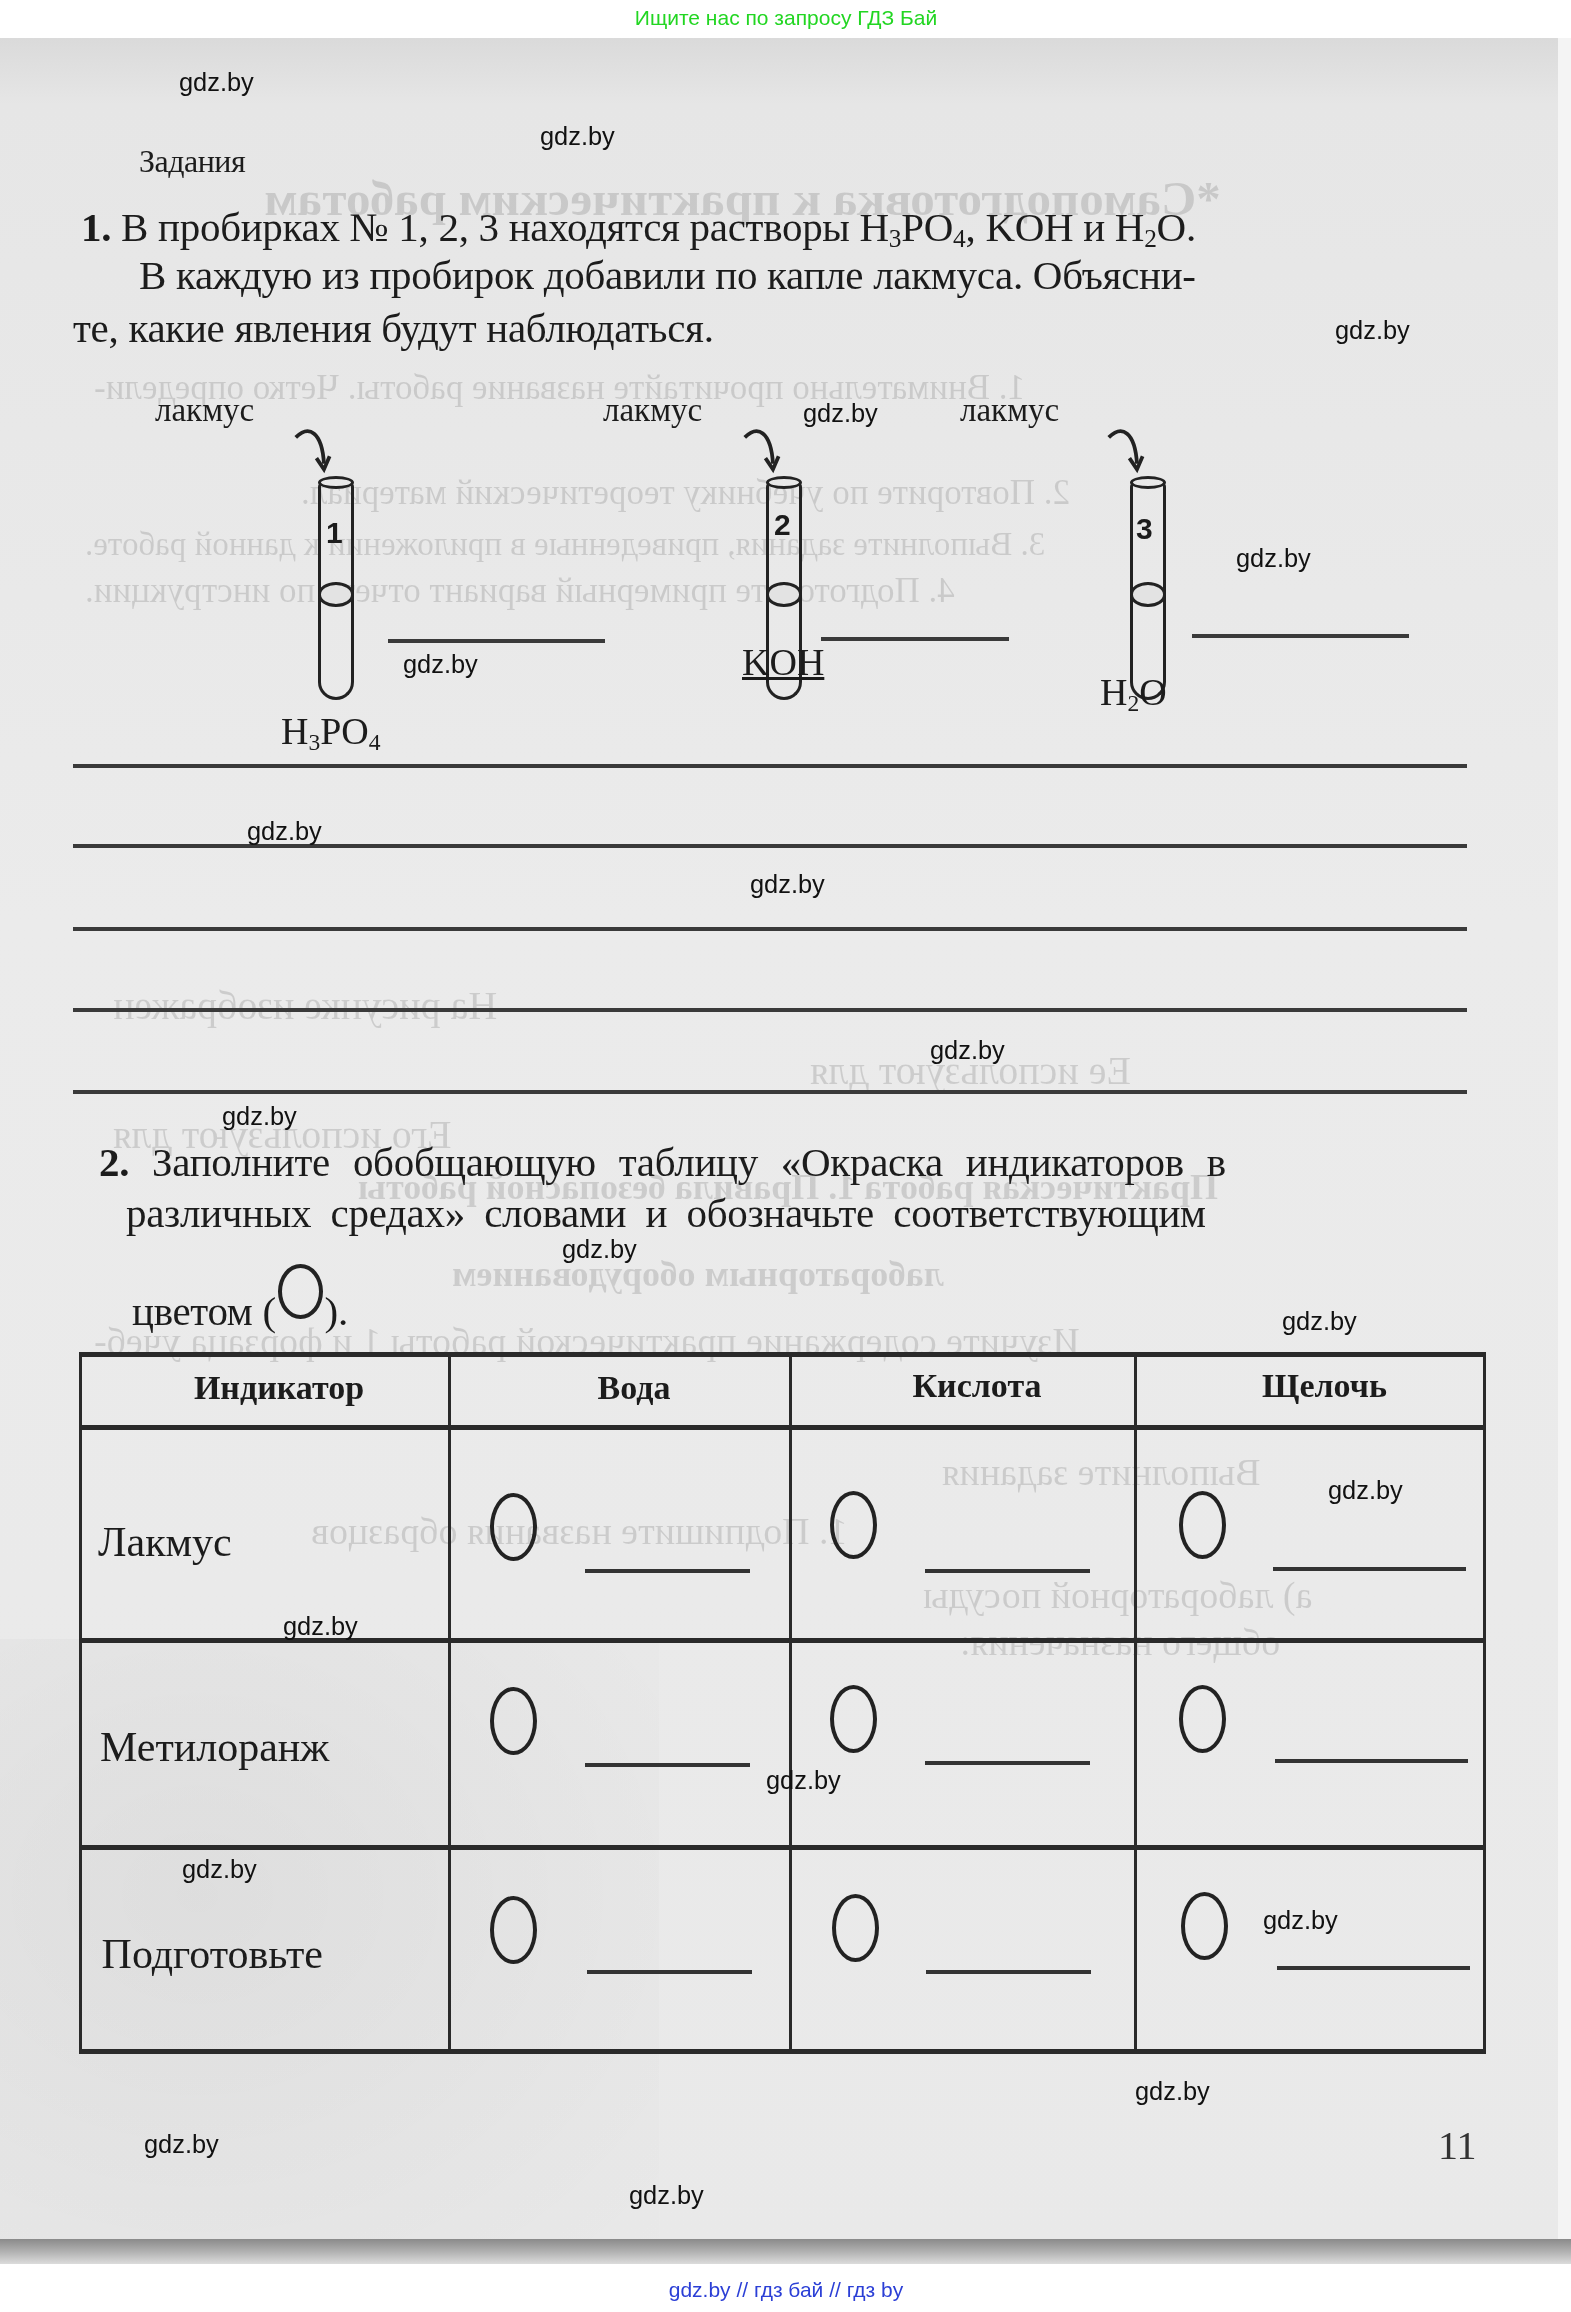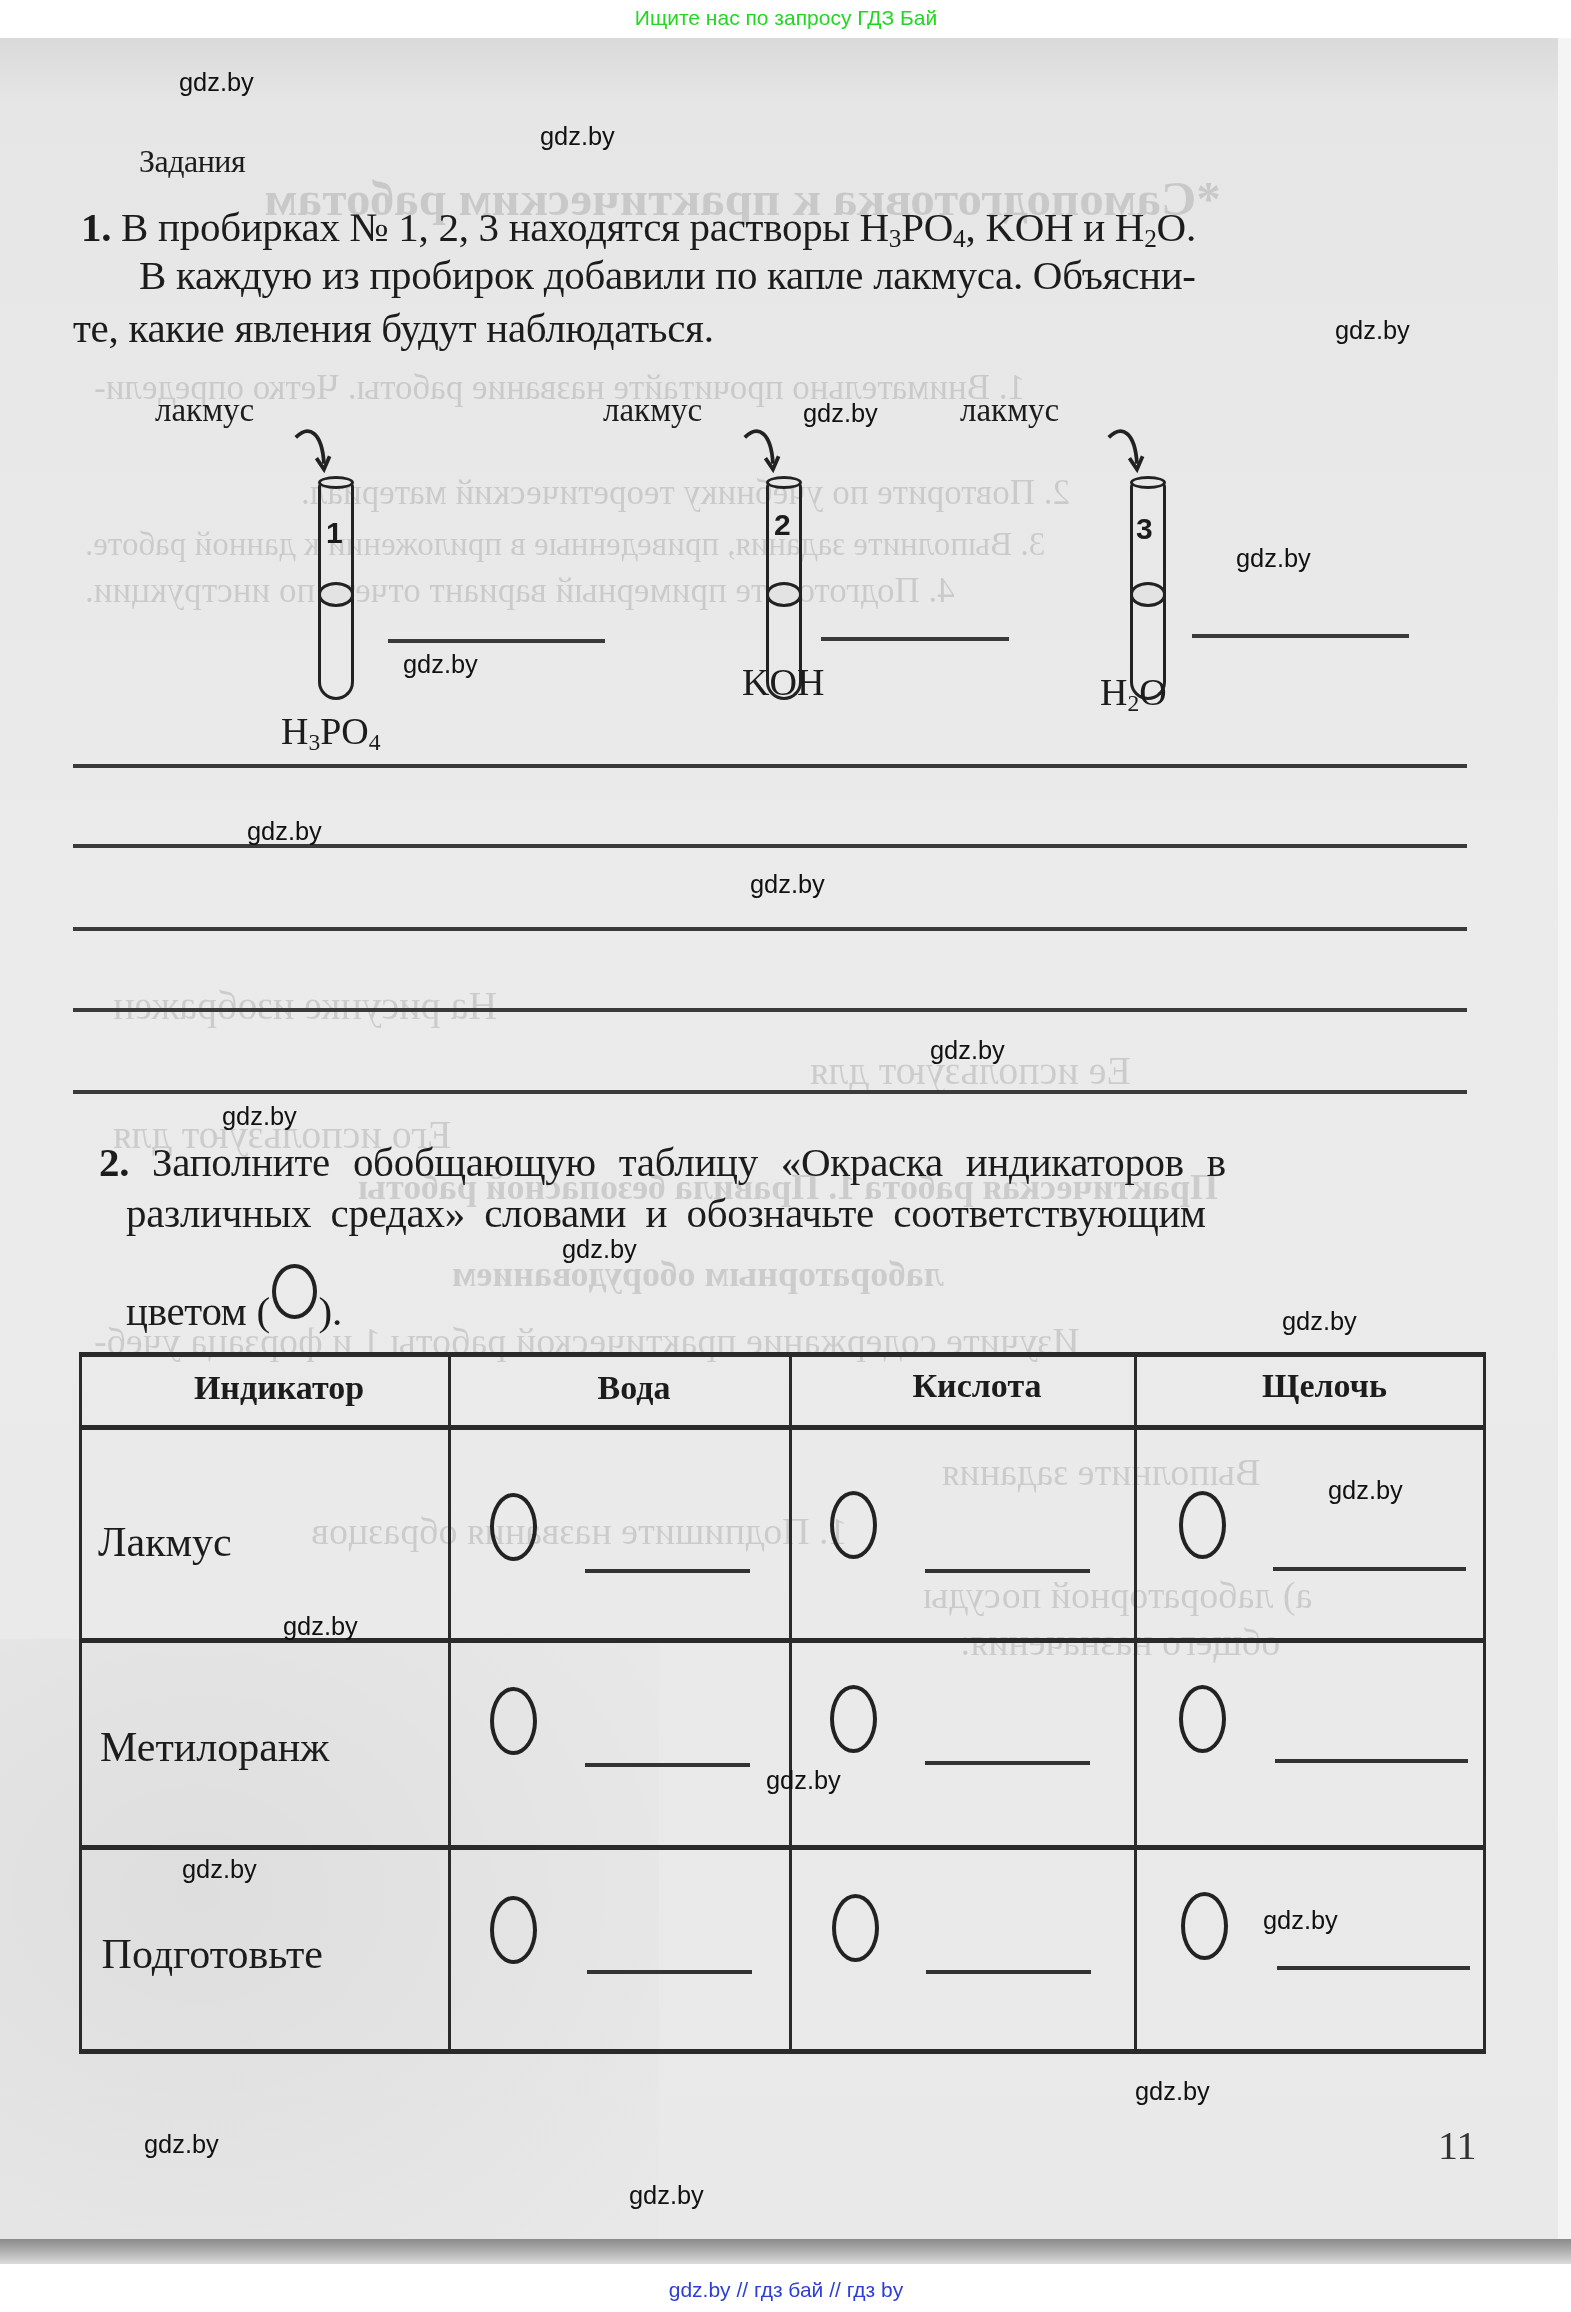--- a/index.html
+++ b/index.html
@@ -100,21 +100,21 @@
 <div class="tube-label" style="left:603px; top:392px;">лакмус</div>
 <svg class="drop-arrow" style="left:741px; top:426px;" viewBox="0 0 50 55">
     <path d="M4 12 C 18 -2, 32 6, 34 40" stroke="#222" stroke-width="4" fill="none"></path>
     <path d="M26 34 L34 46 L40 32" stroke="#222" stroke-width="4" fill="none"></path>
   </svg>
 <div class="tube-rim" style="left:766px; top:476px;"></div>
 <div class="tube" style="left:766px; top:483px;"></div>
 <div class="tube-level" style="left:766px; top:582px;"></div>
 <div class="tube-num" style="left:774px; top:508px;">2</div>
 <div class="answer-line" style="left:821px; top:637px; width:188px;"></div>
-<div class="formula" style="left:742px; top:660px;">KOH</div>
+<div class="formula" style="left:742px; top:640px;text-decoration:underline;">KOH</div>
 
 <div class="tube-label" style="left:960px; top:392px;">лакмус</div>
 <svg class="drop-arrow" style="left:1105px; top:426px;" viewBox="0 0 50 55">
     <path d="M4 12 C 18 -2, 32 6, 34 40" stroke="#222" stroke-width="4" fill="none"></path>
     <path d="M26 34 L34 46 L40 32" stroke="#222" stroke-width="4" fill="none"></path>
   </svg>
 <div class="tube-rim" style="left:1130px; top:476px;"></div>
 <div class="tube" style="left:1130px; top:483px;"></div>
 <div class="tube-level" style="left:1130px; top:582px;"></div>
 <div class="tube-num" style="left:1136px; top:512px;">3</div>
@@ -125,21 +125,21 @@
 <div class="answer-line" style="left:73px; top:844px; width:1394px;"></div>
 <div class="answer-line" style="left:73px; top:927px; width:1394px;"></div>
 <div class="answer-line" style="left:73px; top:1008px; width:1394px;"></div>
 <div class="answer-line" style="left:73px; top:1090px; width:1394px;"></div>
 
 <div class="para" style="left:73px; top:1137px; word-spacing:13px;margin-left:26px;">
   <span class="num">2.</span>
   <span>Заполните обобщающую таблицу «Окраска индикаторов в</span>
 </div>
 <div class="para" style="left:126px; top:1188px; word-spacing:9.4px;">различных средах» словами и обозначьте соответствующим</div>
-<div class="para" style="left:126px; top:1264px;text-align:center;">
+<div class="para" style="left:132px; top:1264px;text-align:center;">
   <span>цветом (</span><span style="display:inline-block; width:45px; height:55px; border:4.7px solid #222; border-radius:50%; vertical-align:5.6px; margin:0 1.9px;"></span><span>).</span>
 </div>
 
 <div class="ind-table">
   <div class="hline" style="top:0; width:1407px;"></div>
   <div class="hline" style="top:73px; width:1407px;"></div>
   <div class="hline" style="top:286px; width:1407px;"></div>
   <div class="hline" style="top:493px; width:1407px;"></div>
   <div class="hline" style="top:697px; width:1407px;"></div>
   <div class="vline" style="left:0; height:701px;"></div>

